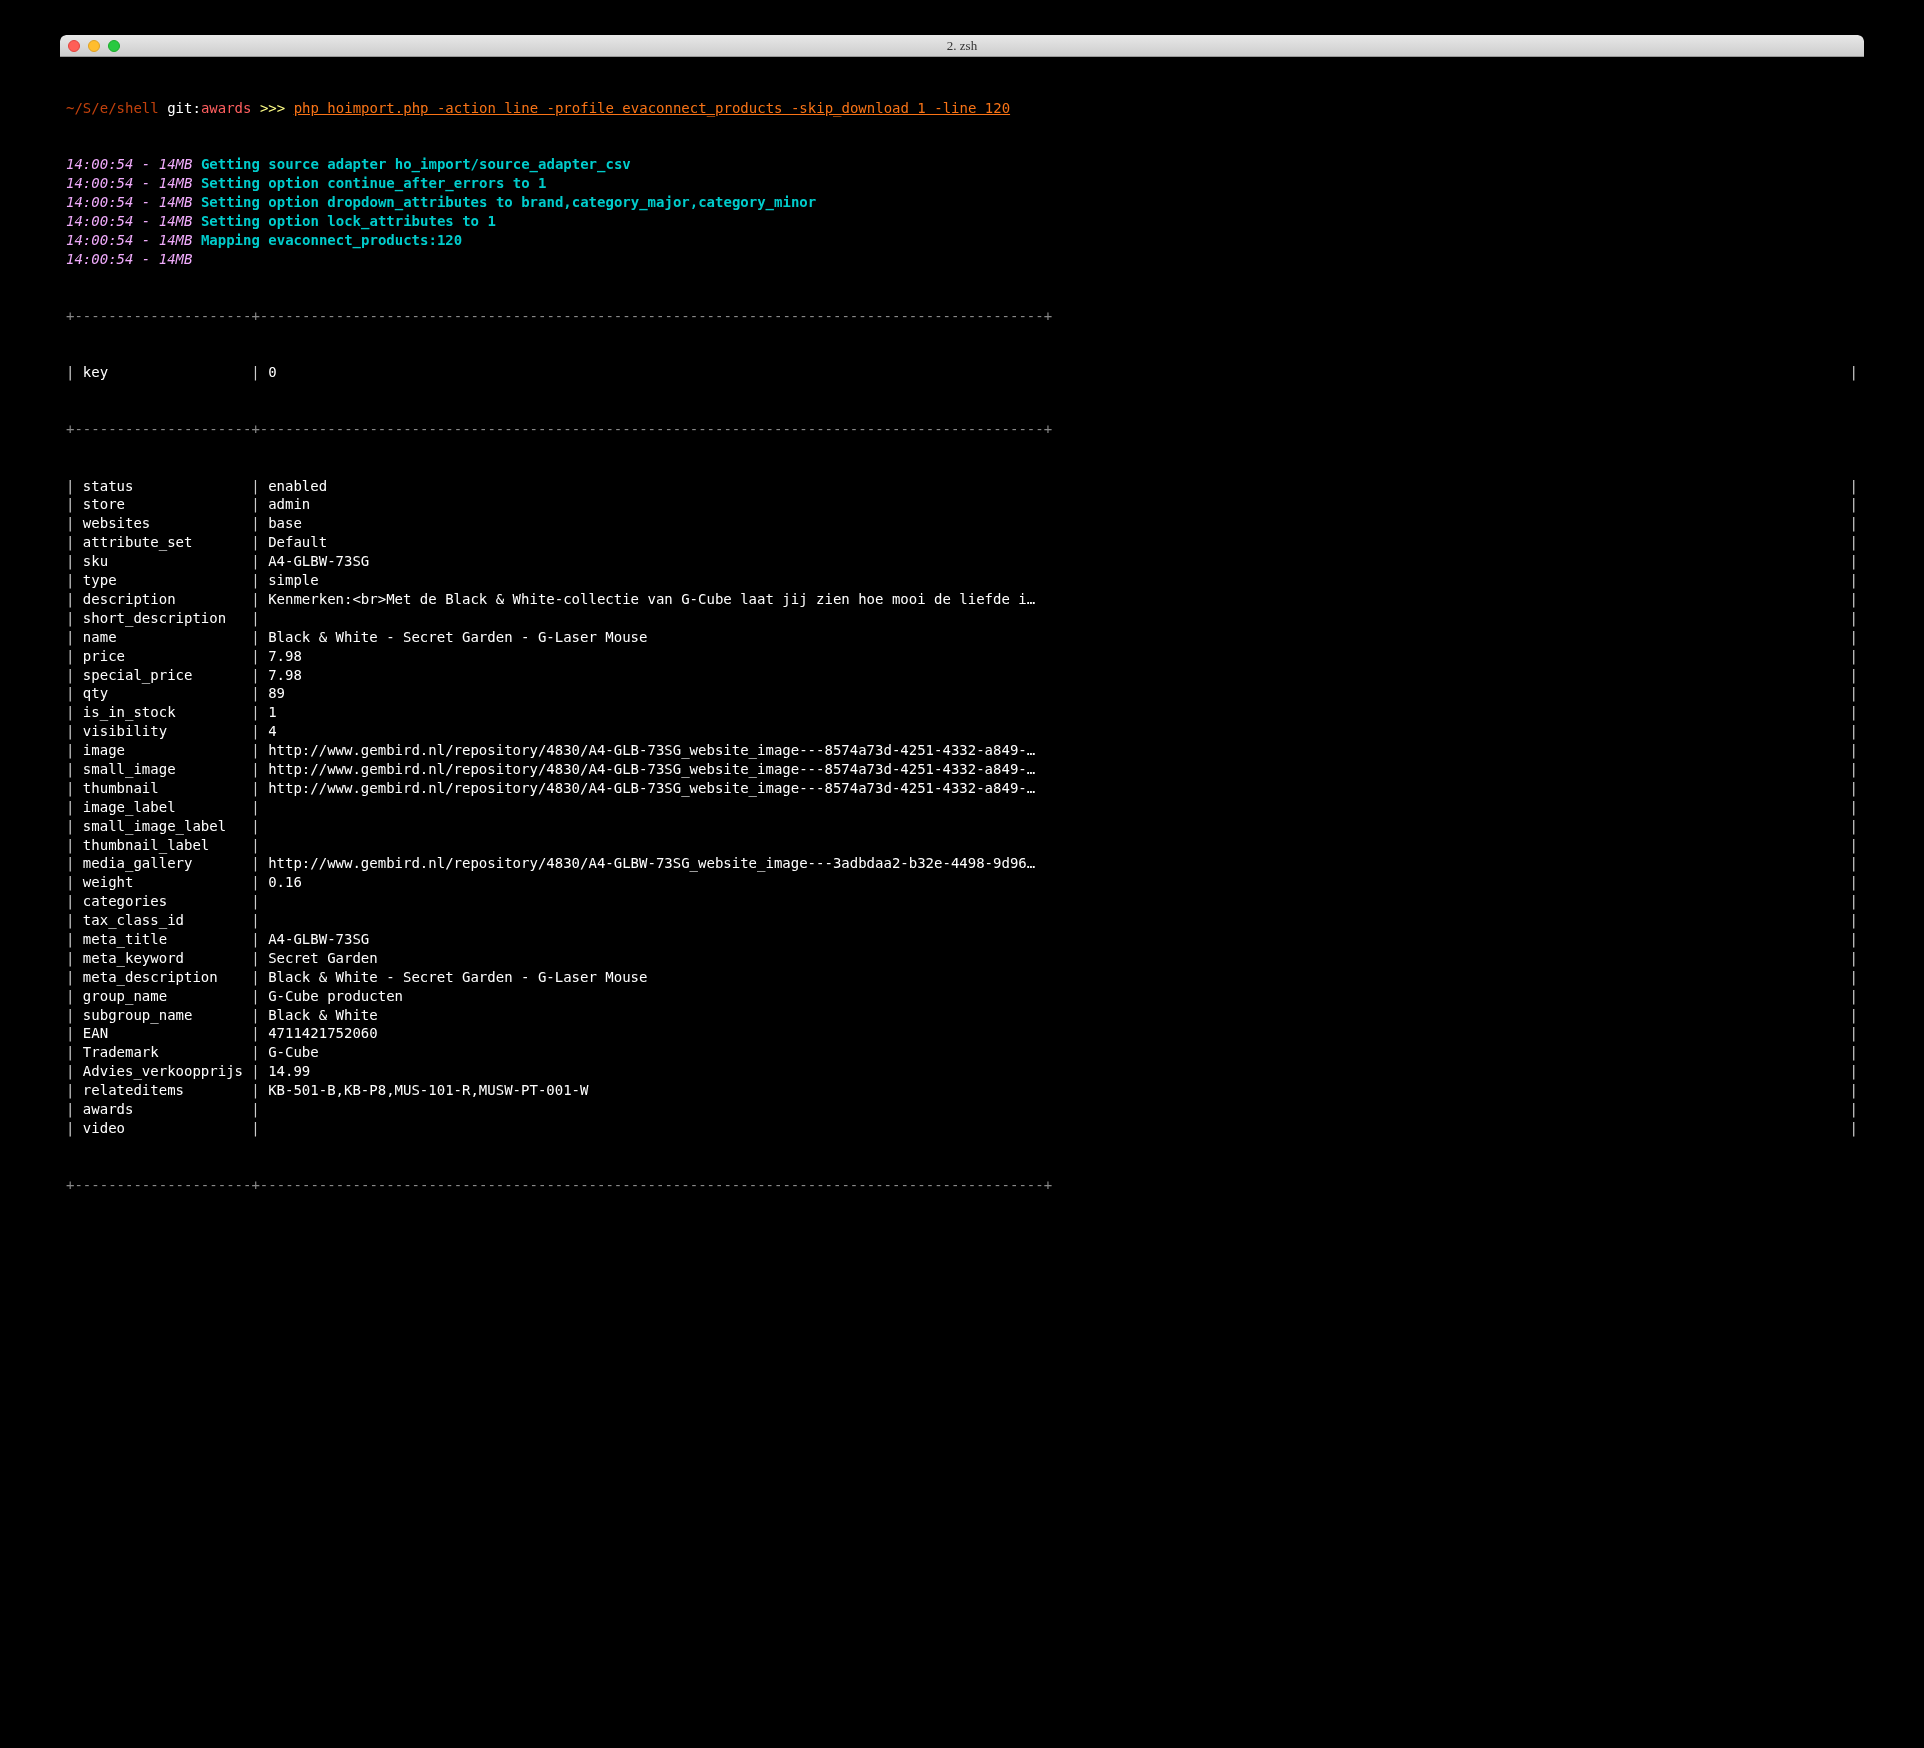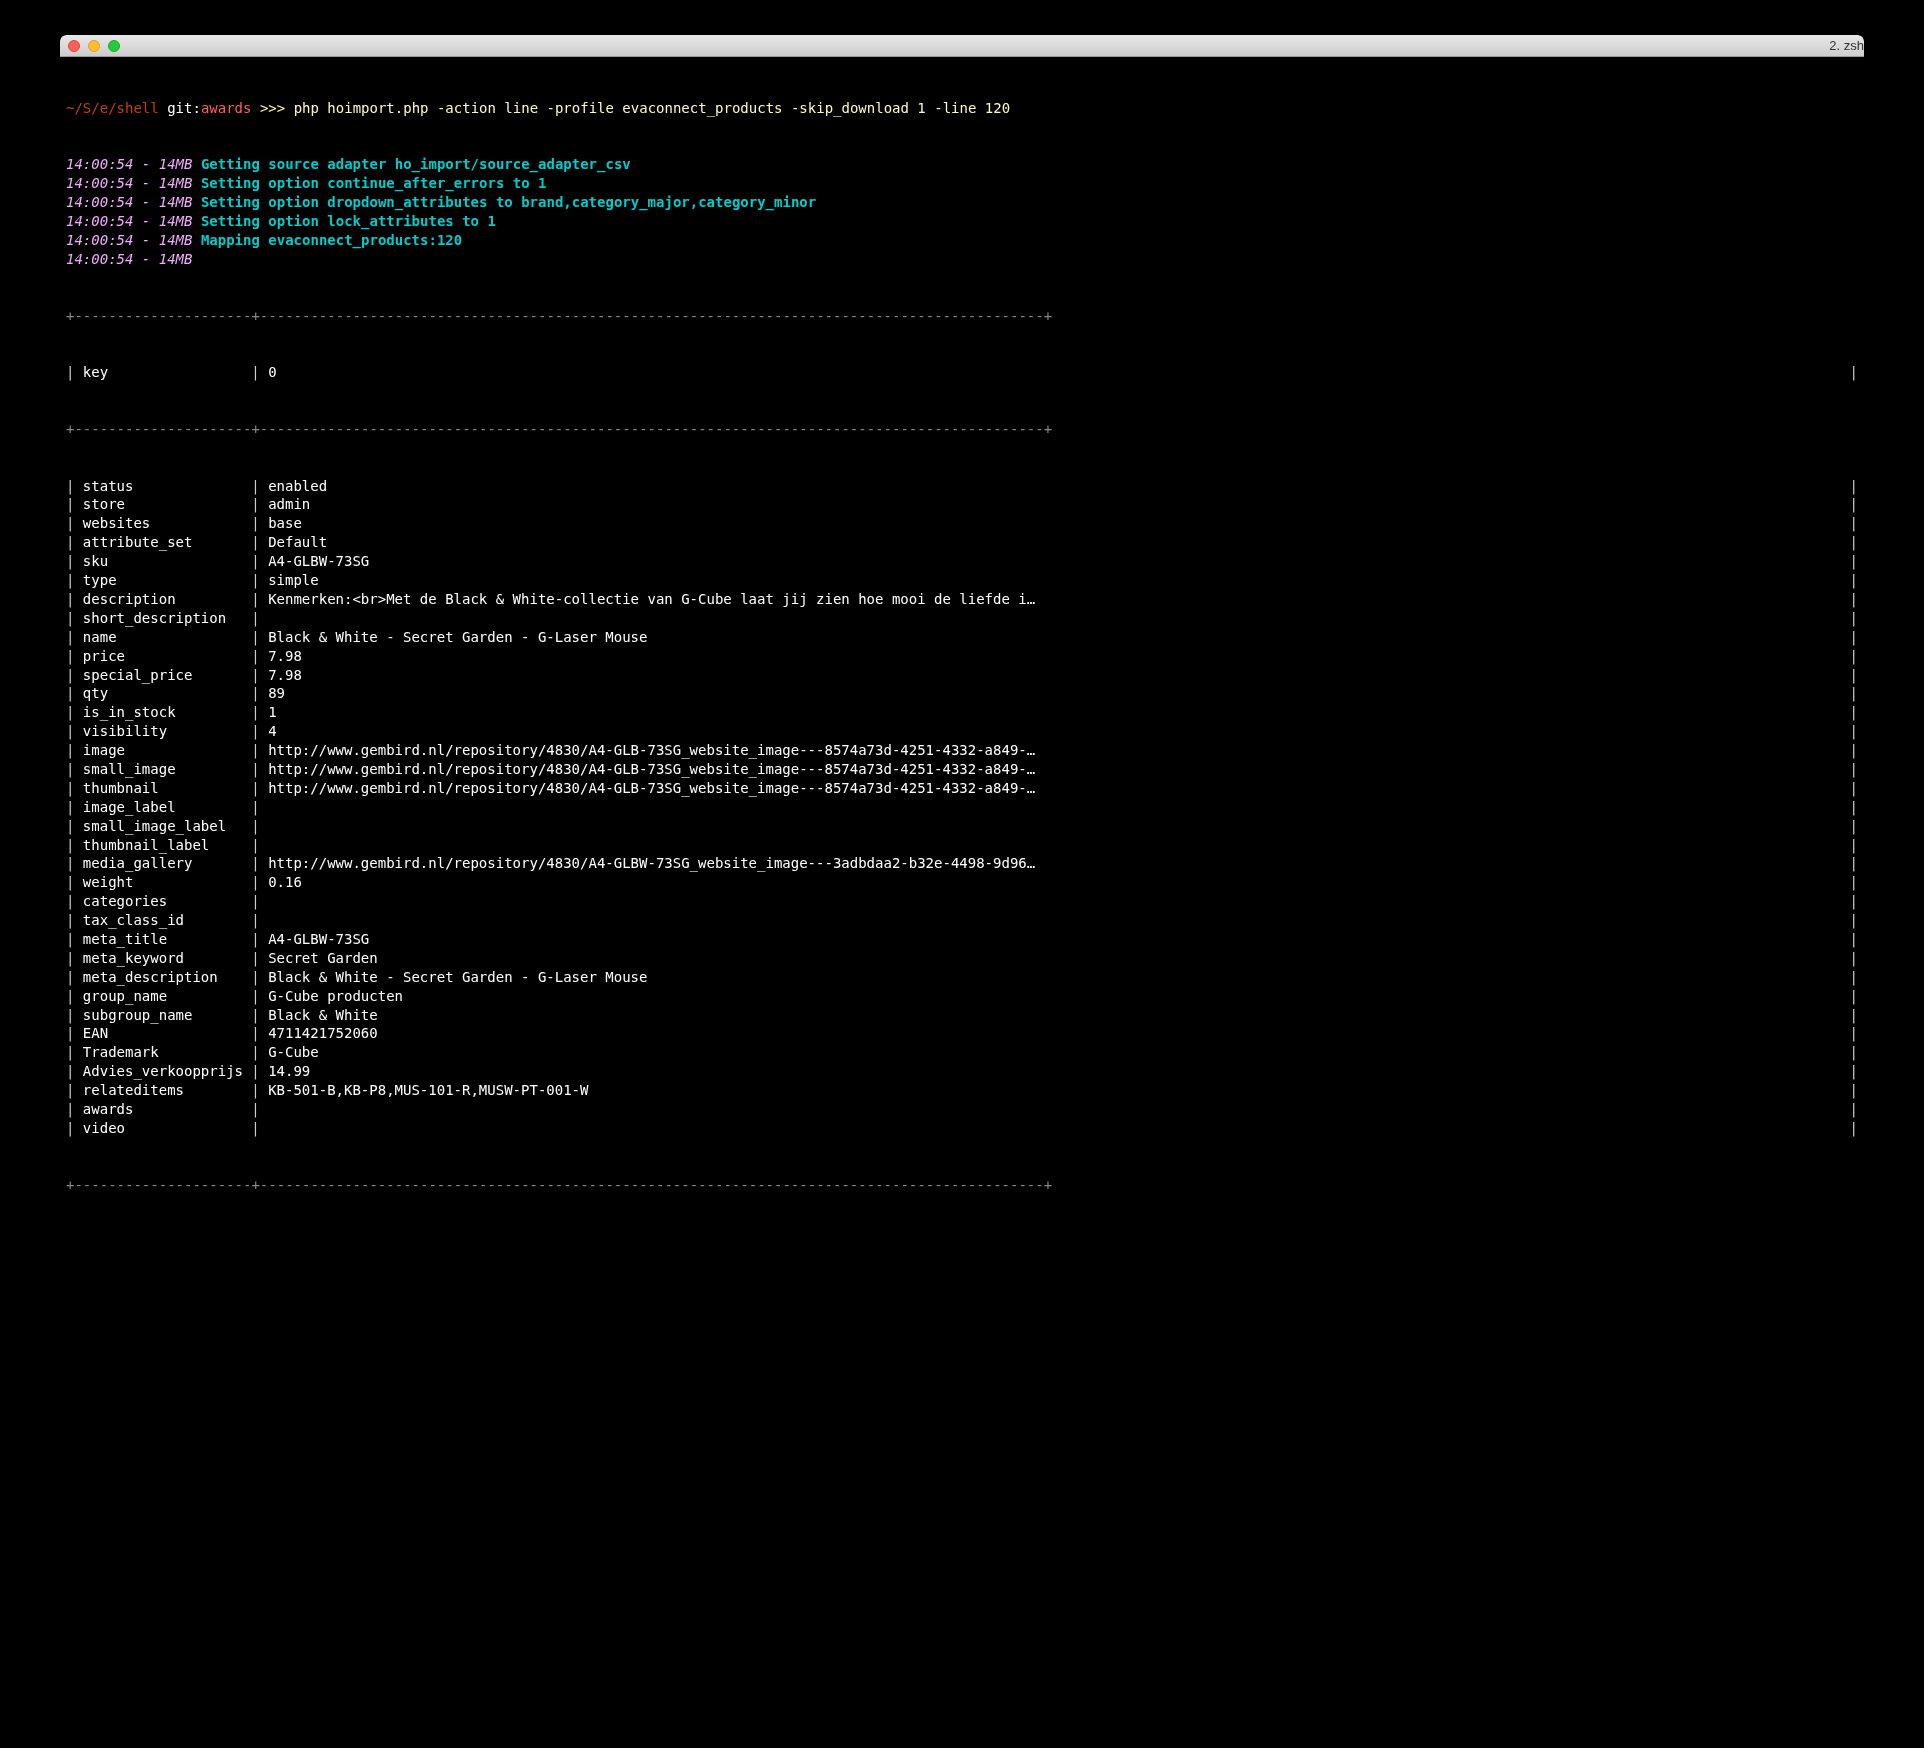--- a/index.html
+++ b/index.html
@@ -33,37 +33,37 @@
       width: 12px;
       height: 12px;
       border-radius: 50%;
     }
     .tl.close { background: #ff5f57; border: 0.5px solid #e0443e; }
     .tl.min { background: #ffbd2e; border: 0.5px solid #dea123; }
     .tl.max { background: #28c940; border: 0.5px solid #1aab29; }
     .title-text {
       position: absolute;
       left: 0; right: 0;
-      text-align: right;
+      text-align: center;
       color: #333;
       font-size: 13px;
-      font-family: Liberation Sans, sans-serif;
+      font-family: Liberation Serif, serif;
       pointer-events: none;
     }
     .terminal-content {
       padding: 4px 6px;
       line-height: 1.35;
       white-space: pre;
       overflow: hidden;
     }
     .prompt-path { color: #c2410c; }
     .prompt-git { color: #ffffff; }
     .prompt-branch { color: #ff5f5f; }
     .prompt-arrows { color: #ffff87; }
-    .cmd { color: #fef9c3; }
+    .cmd { color: #f97316; text-decoration: underline; }
     .ts { color: #f0abfc; font-style: italic; }
     .msg-cyan { color: #00cccc; font-weight: bold; }
     .row { display: block; }
     .table-divider { color: #888; }
     .table-row {
       display: flex;
       color: #fff;
     }
     .c-key { width: 160px; flex-shrink: 0; white-space: pre; }
     .c-val { flex: 1; white-space: pre; overflow: hidden; text-overflow: ellipsis; }

